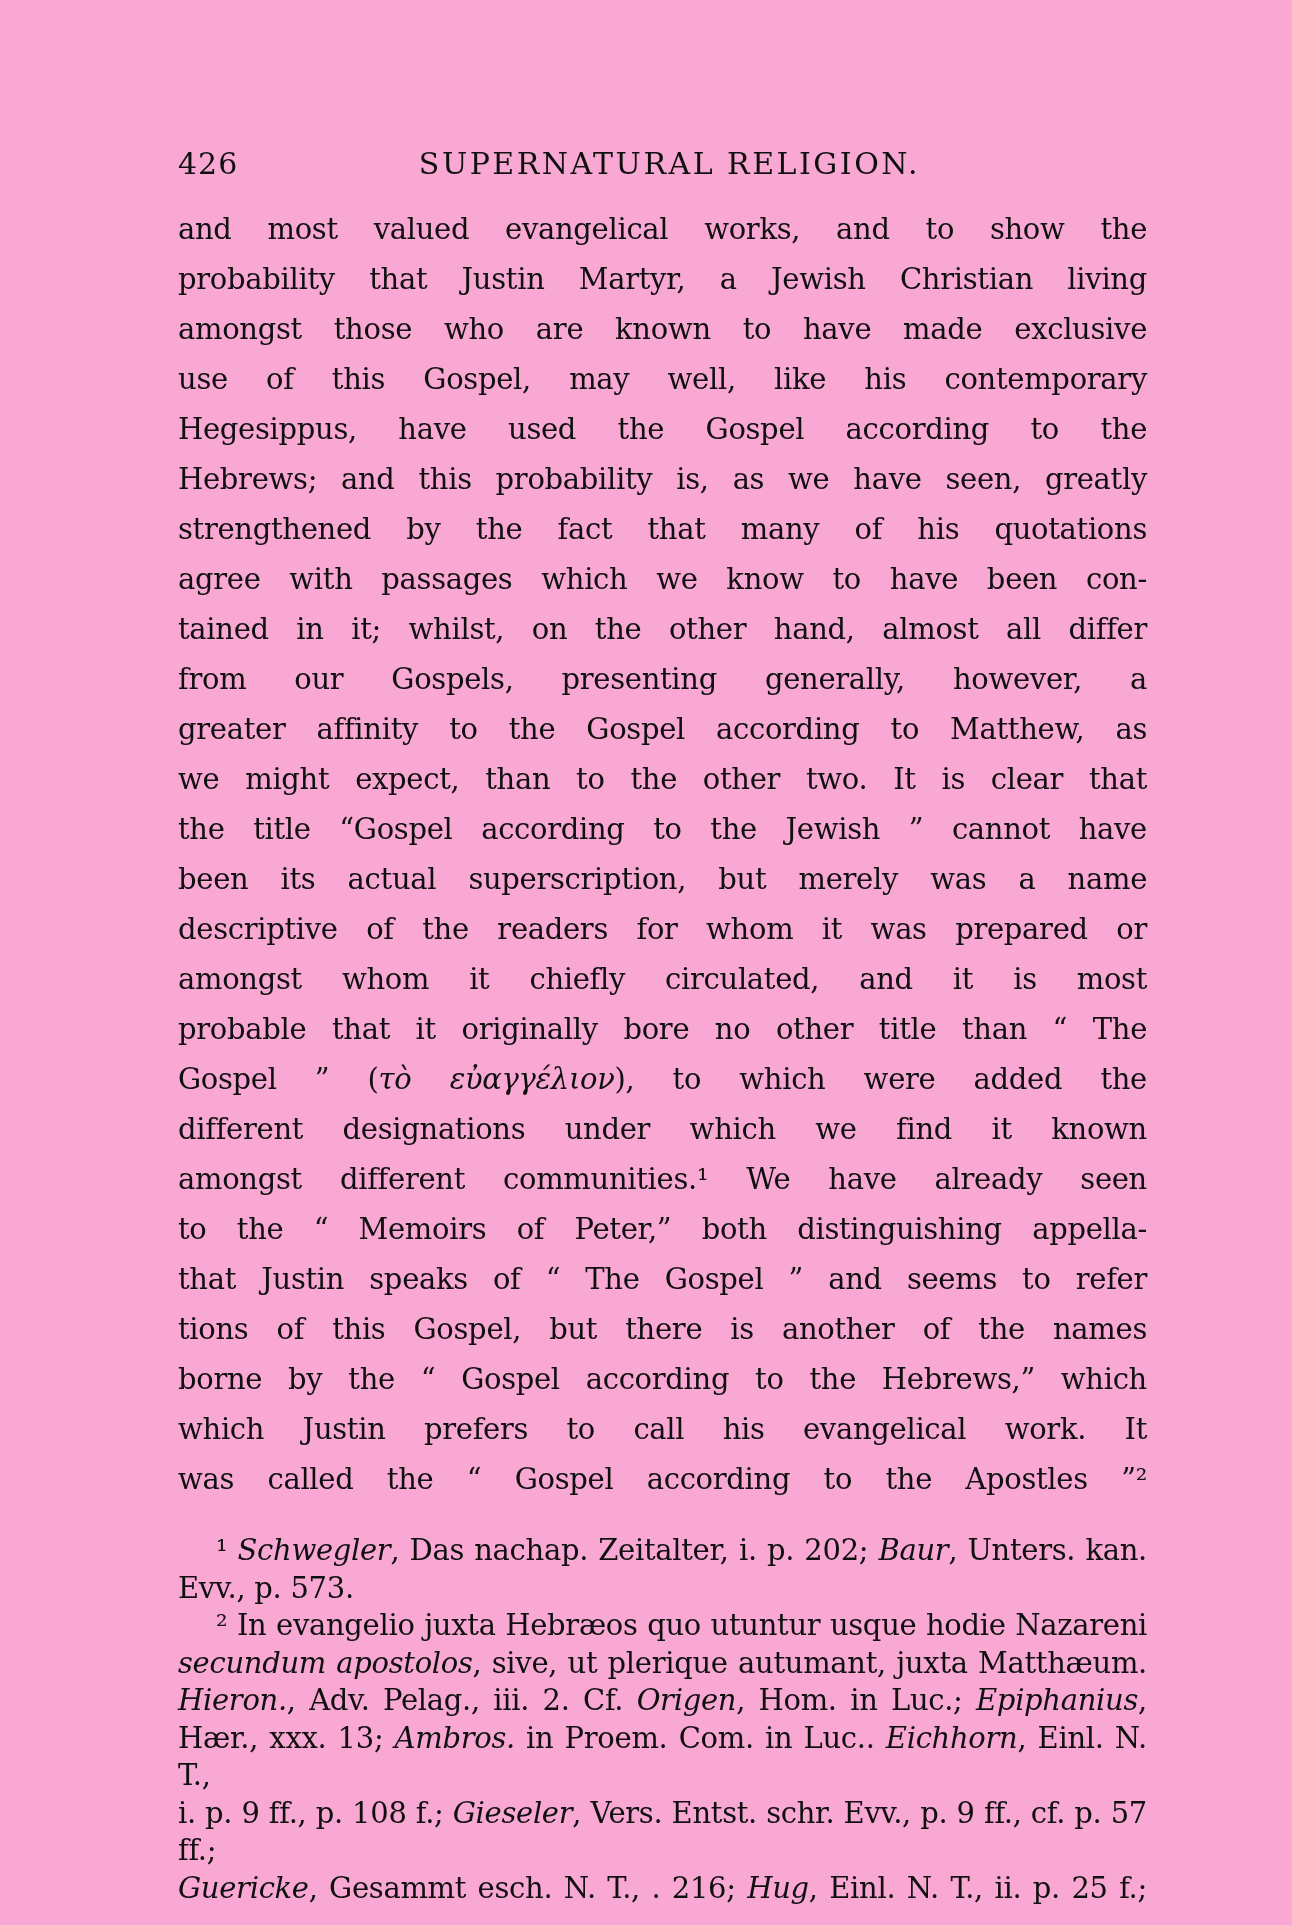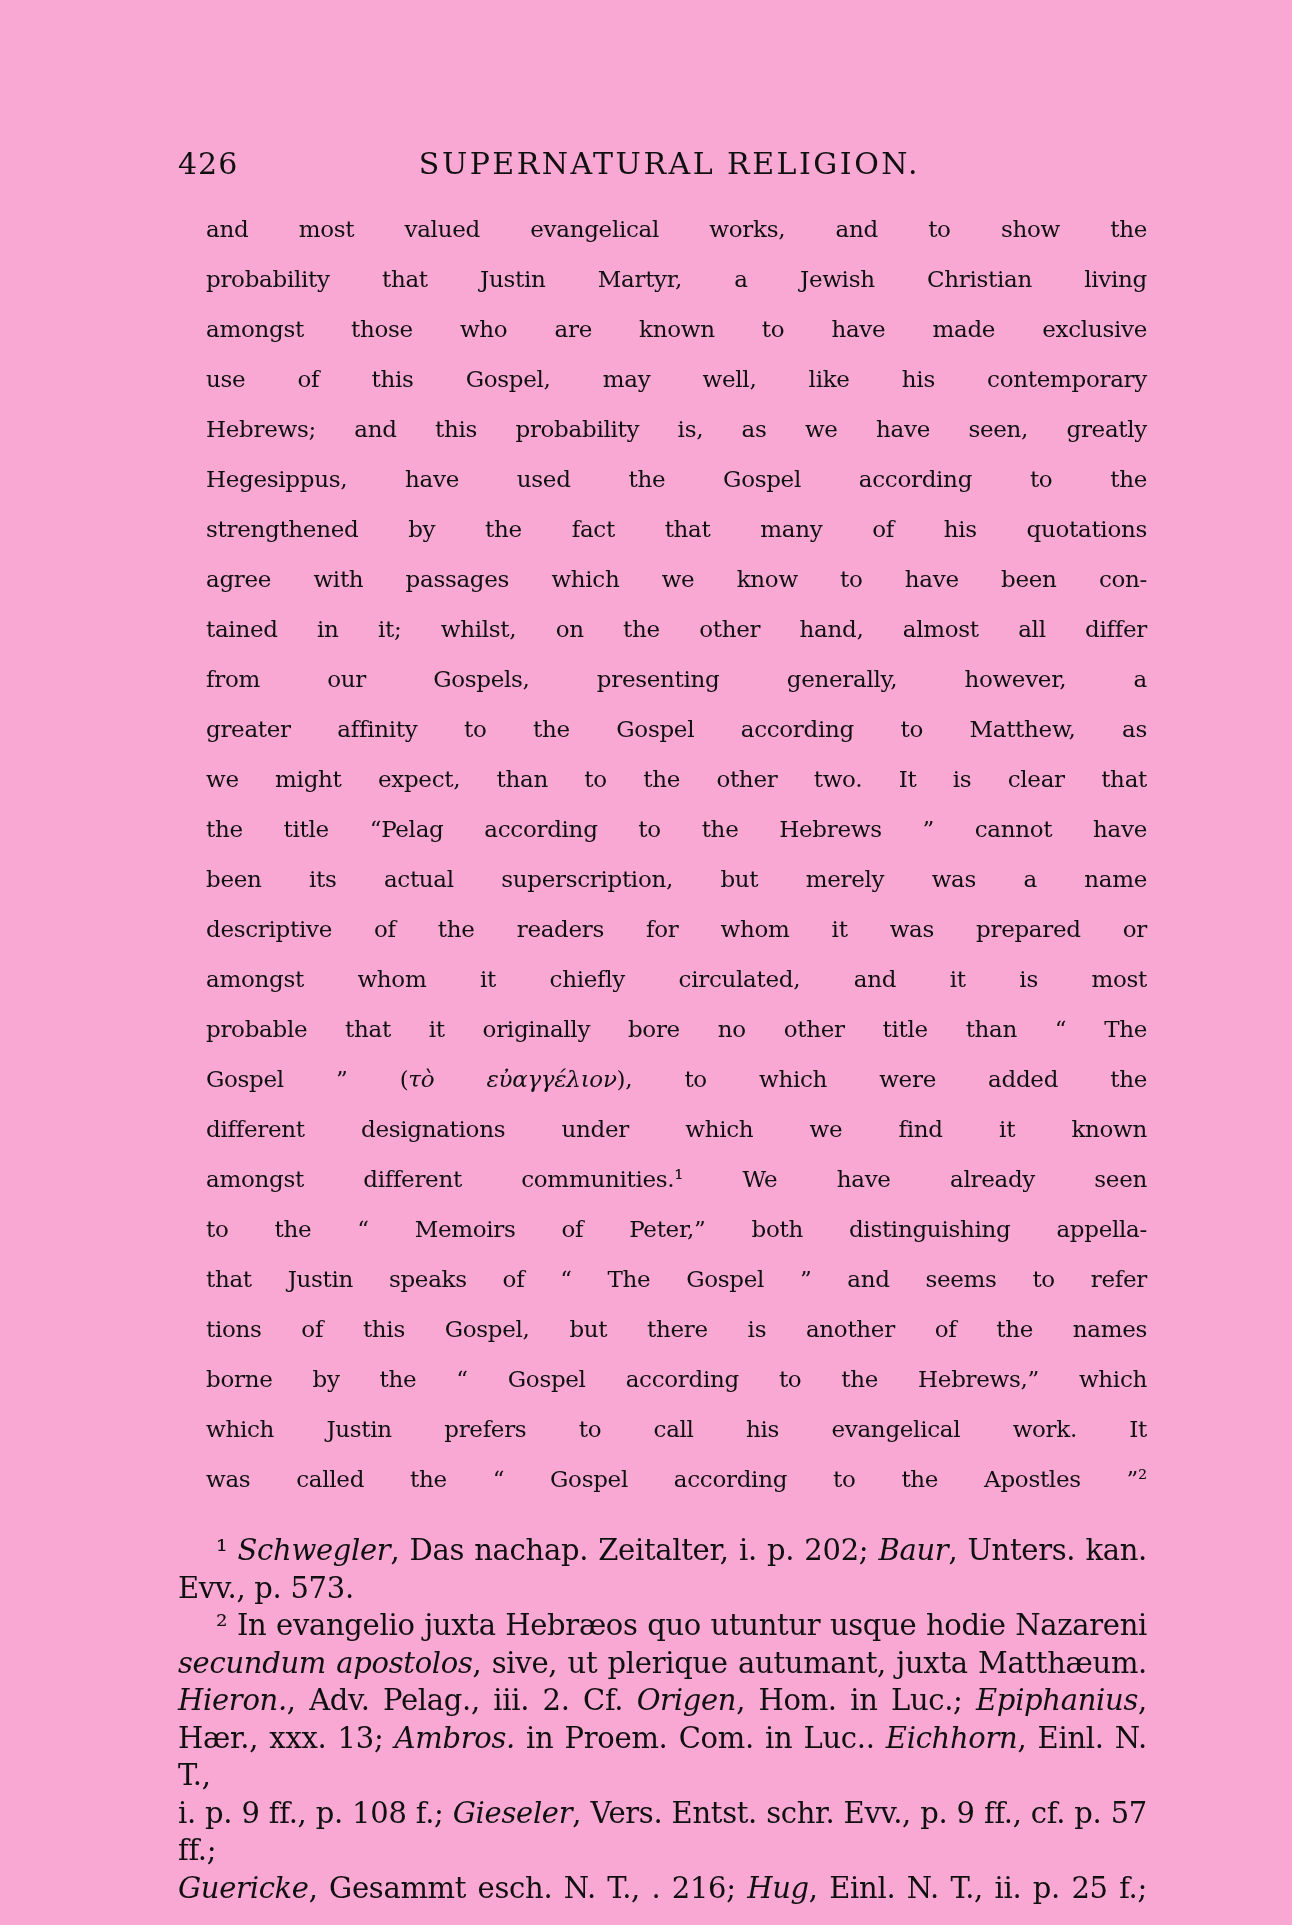--- a/index.html
+++ b/index.html
@@ -34,24 +34,23 @@
     position: absolute;
     left: 14px;
     right: 0;
     top: 0;
     text-align: center;
     font-size: 30px;
     letter-spacing: 2.5px;
   }
   .body-text {
     margin-top: 22px;
-    font-size: 23px;
+    font-size: 29px;
     line-height: 50px;
     letter-spacing: -0.3px;
-    margin-left: 28px;
   }
   .footnotes {
     margin-top: 28px;
     font-size: 29px;
     line-height: 37.5px;
     letter-spacing: -0.3px;
   }
   .line {
     text-align: justify;
     text-align-last: justify;
@@ -69,29 +68,29 @@
 <div class="page">
   <div class="header">
     <span class="page-number">426</span>
     <span class="running-title">SUPERNATURAL RELIGION.</span>
   </div>
   <div class="body-text">
       <div class="line"><span>and most valued evangelical works, and to show the</span></div>
       <div class="line"><span>probability that Justin Martyr, a Jewish Christian living</span></div>
       <div class="line"><span>amongst those who are known to have made exclusive</span></div>
       <div class="line"><span>use of this Gospel, may well, like his contemporary</span></div>
+      <div class="line"><span>Hegesippus, have used the Gospel according to the</span></div>
       <div class="line"><span>Hebrews; and this probability is, as we have seen, greatly</span></div>
-      <div class="line"><span>Hegesippus, have used the Gospel according to the</span></div>
       <div class="line"><span>strengthened by the fact that many of his quotations</span></div>
       <div class="line"><span>agree with passages which we know to have been con-</span></div>
       <div class="line"><span>tained in it; whilst, on the other hand, almost all differ</span></div>
       <div class="line"><span>from our Gospels, presenting generally, however, a</span></div>
       <div class="line"><span>greater affinity to the Gospel according to Matthew, as</span></div>
       <div class="line"><span>we might expect, than to the other two.  It is clear that</span></div>
-      <div class="line"><span>the title “Pelag according to the Hebrews ” cannot have</span></div>
+      <div class="line"><span>the title “Gospel according to the Jewish ” cannot have</span></div>
       <div class="line"><span>been its actual superscription, but merely was a name</span></div>
       <div class="line"><span>descriptive of the readers for whom it was prepared or</span></div>
       <div class="line"><span>amongst whom it chiefly circulated, and it is most</span></div>
       <div class="line"><span>probable that it originally bore no other title than “ The</span></div>
       <div class="line"><span>Gospel ” (</span><span class="it">τὸ εὐαγγέλιον</span><span>), to which were added the</span></div>
       <div class="line"><span>different designations under which we find it known</span></div>
       <div class="line"><span>amongst different communities.¹  We have already seen</span></div>
       <div class="line"><span>to the “ Memoirs of Peter,” both distinguishing appella-</span></div>
       <div class="line"><span>that Justin speaks of “ The Gospel ” and seems to refer</span></div>
       <div class="line"><span>tions of this Gospel, but there is another of the names</span></div>

